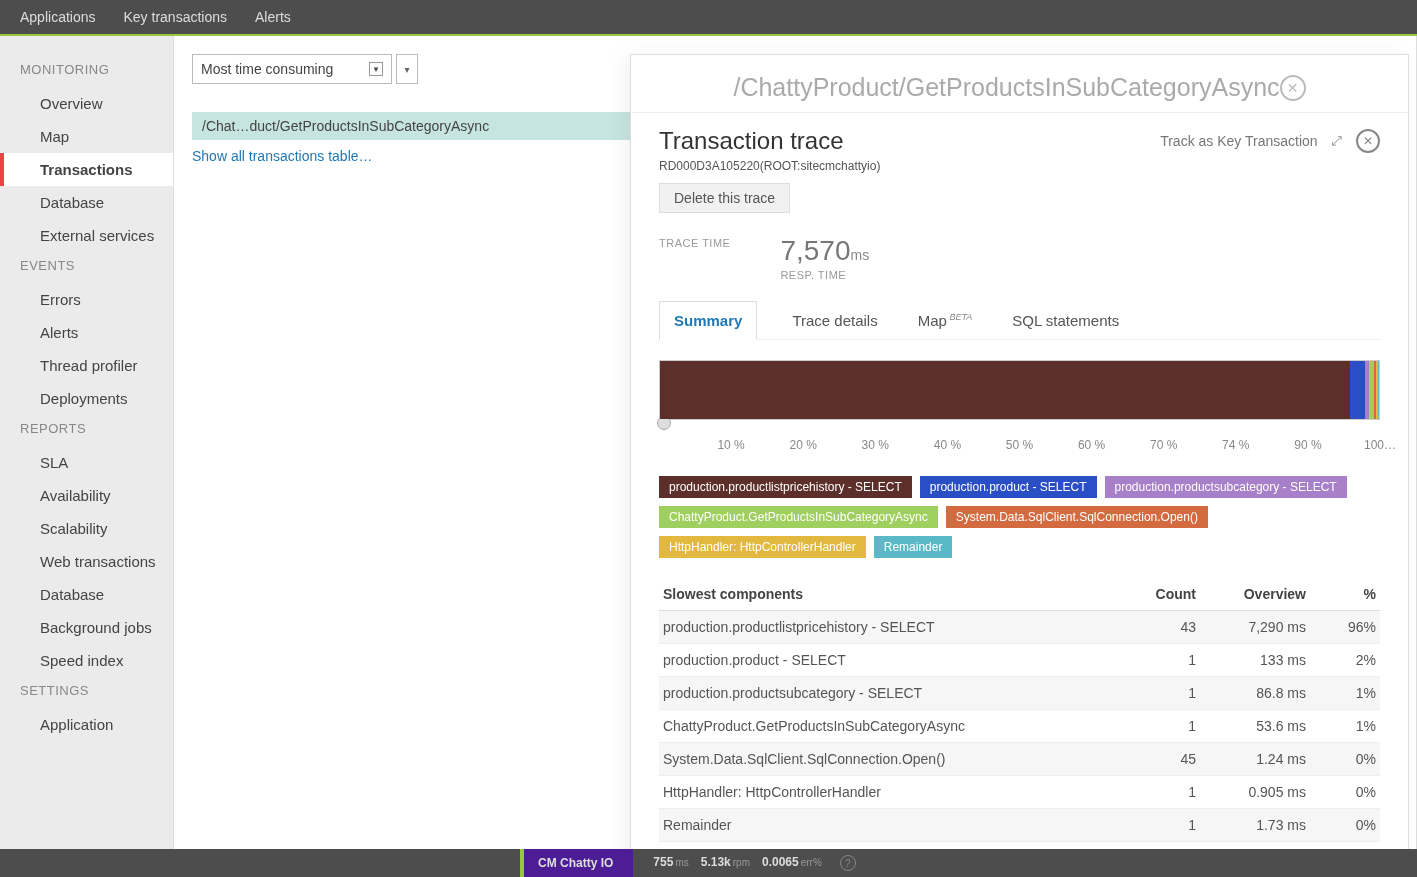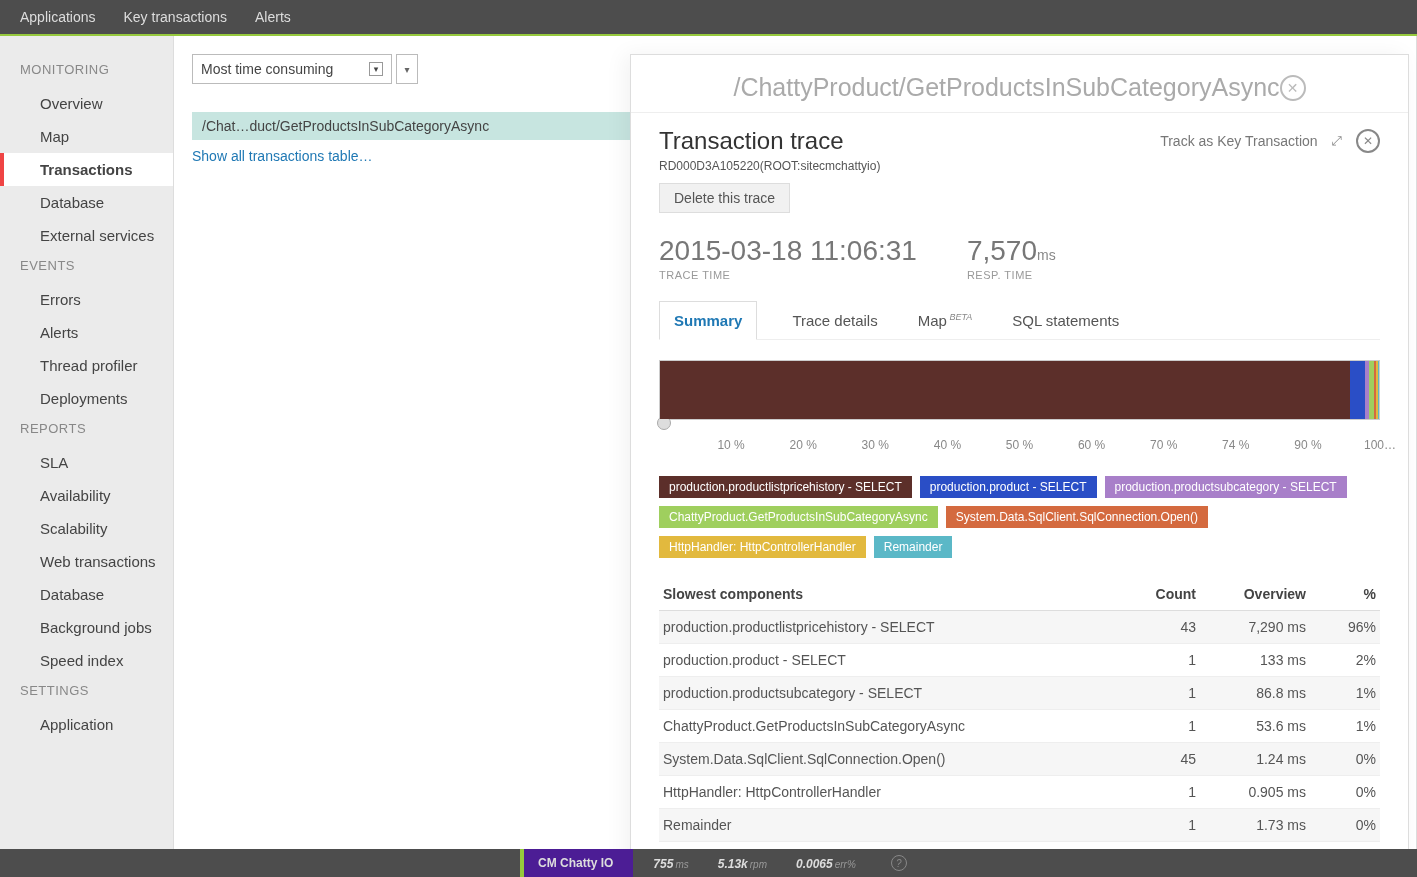--- a/index.html
+++ b/index.html
@@ -52,21 +52,21 @@
 .table .thead { font-weight:700; color:#444; border-bottom:1px solid #ddd; }
 .table .tr { border-bottom:1px solid #eee; color:#555; }
 .table .tr:nth-child(odd) { background:#f6f6f6; }
 .table .c1 { flex:1; }
 .table .c2 { width:80px; text-align:right; }
 .table .c3 { width:110px; text-align:right; }
 .table .c4 { width:70px; text-align:right; }
 .footer { position:fixed; bottom:0; left:0; right:0; height:28px; background:#4d4d4d; display:flex; align-items:center; color:#ddd; font-size:12px; }
 .footer .divider { width:4px; height:100%; background:#96c93d; margin-left:520px; }
 .footer .app { background:#4c1d95; height:100%; display:flex; align-items:center; padding:0 20px 0 14px; font-weight:600; }
-.footer .metrics { display:flex; gap:29px; padding-left:20px; align-items:flex-end;font-style:italic; }
+.footer .metrics { display:flex; gap:12px; padding-left:20px; align-items:flex-start; }
 .footer .metrics .v { font-weight:600; }
 .footer .metrics .u { color:#999; font-size:10px; margin-left:2px; }
 .footer .help { width:16px; height:16px; border:1px solid #888; border-radius:50%; color:#888; display:flex; align-items:center; justify-content:center; font-size:10px; margin-left:6px; }
 </style>
 </head>
 <body>
 
 <div class="topbar">
   <span class="item">Applications</span>
   <span class="item">Key transactions</span>
@@ -127,21 +127,20 @@
         <span class="track">Track as Key Transaction</span>
         <span class="expand">⤢</span>
         <span class="close2">✕</span>
       </div>
     </div>
     <div class="host">RD000D3A105220(ROOT:sitecmchattyio)</div>
     <span class="del">Delete this trace</span>
 
     <div class="stats">
       <div class="stat">
-        <div class="big">2015-03-18 11:06:31</div>
         <div class="lbl">TRACE TIME</div>
       </div>
       <div class="stat">
         <div class="big">
           <span>7,570</span><span class="unit">ms</span>
         </div>
         <div class="lbl">RESP. TIME</div>
       </div>
     </div>
 

